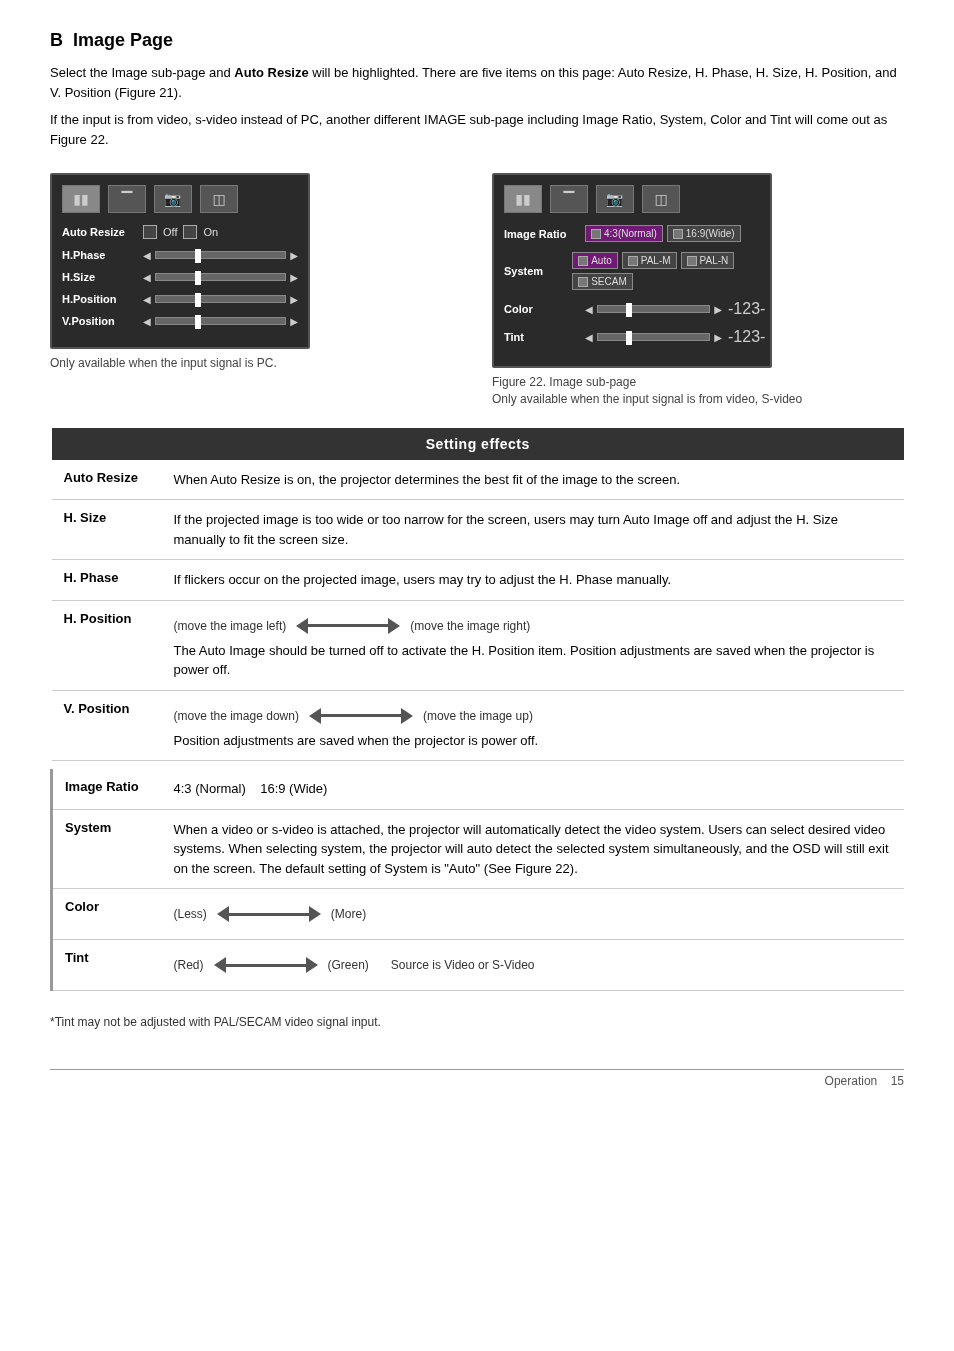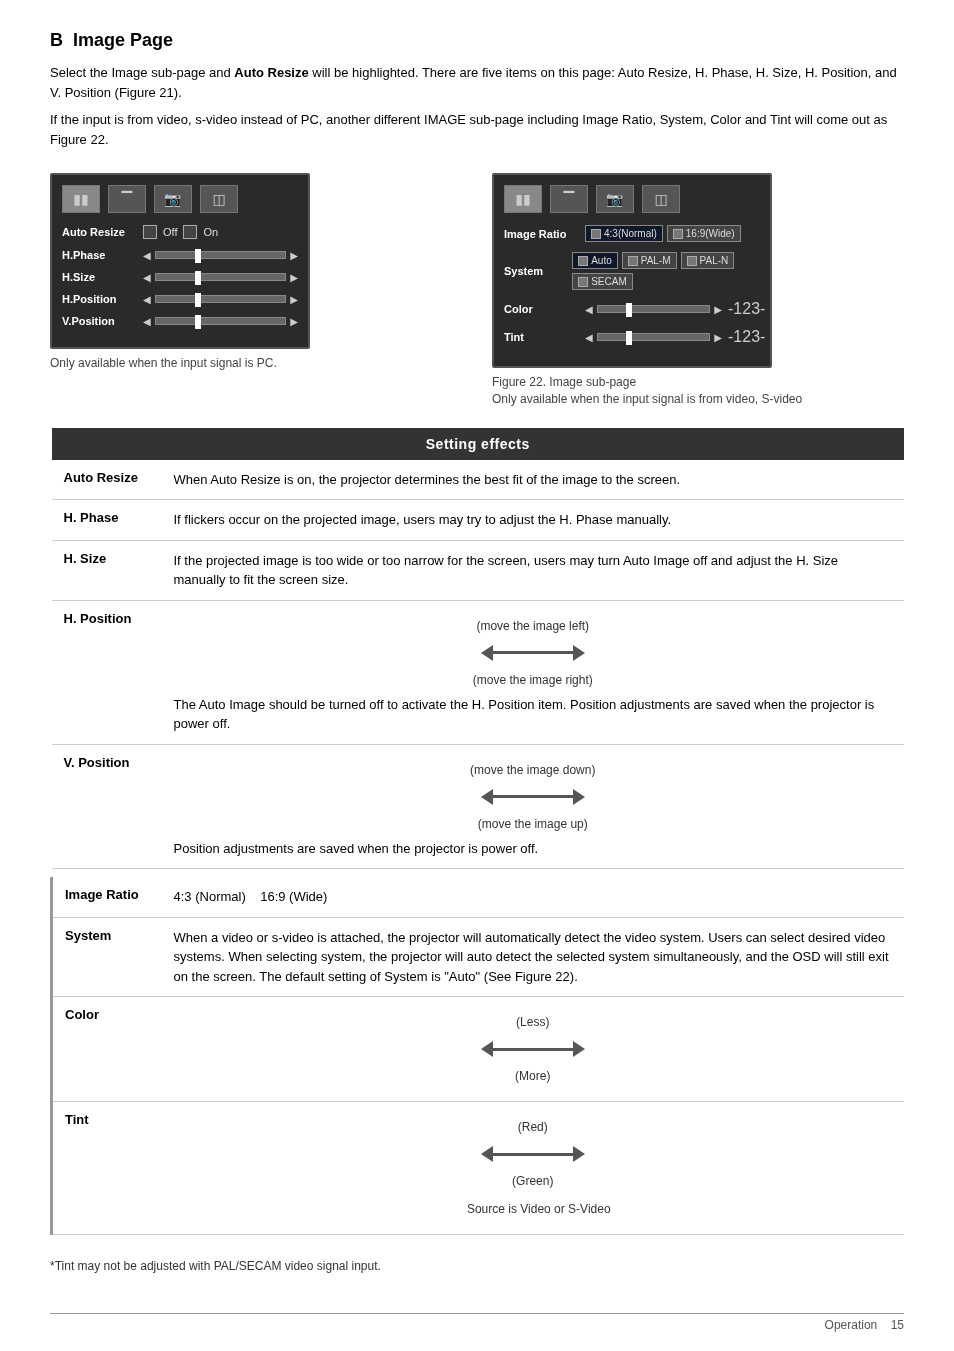--- a/index.html
+++ b/index.html
@@ -172,21 +172,21 @@
       gap: 3px;
     }
     .proj2-opt .cb {
       width: 10px;
       height: 10px;
       background: #777;
       border: 1px solid #aaa;
       display: inline-block;
     }
     .proj2-opt.selected {
-      background: #0f172a;
+      background: #701a75;
     }
     .proj2-slider-wrap {
       flex: 1;
       display: flex;
       align-items: center;
       gap: 4px;
     }
     .proj2-slider {
       flex: 1;
       height: 8px;
@@ -243,21 +243,20 @@
       vertical-align: top;
       line-height: 1.5;
       font-size: 13px;
     }
 
     .arrow-diagram {
       display: flex;
       align-items: center;
       gap: 10px;
       margin: 6px 0;
-      flex-direction: column;
     }
     .arrow-label {
       font-size: 12px;
       color: #333;
     }
     .double-arrow {
       display: flex;
       align-items: center;
     }
     .double-arrow::before {
@@ -454,27 +453,27 @@
     </tr>
   </thead>
   <tbody>
 
     <tr class="setting-row">
       <td class="setting-term"><strong>Auto Resize</strong></td>
       <td class="setting-desc">When Auto Resize is on, the projector determines the best fit of the image to the screen.</td>
     </tr>
 
     <tr class="setting-row">
+      <td class="setting-term"><strong>H. Size</strong></td>
+      <td class="setting-desc">If the projected image is too wide or too narrow for the screen, users may turn Auto Image off and adjust the H. Size manually to fit the screen size.</td>
+    </tr>
+
+    <tr class="setting-row">
       <td class="setting-term"><strong>H. Phase</strong></td>
       <td class="setting-desc">If flickers occur on the projected image, users may try to adjust the H. Phase manually.</td>
-    </tr>
-
-    <tr class="setting-row">
-      <td class="setting-term"><strong>H. Size</strong></td>
-      <td class="setting-desc">If the projected image is too wide or too narrow for the screen, users may turn Auto Image off and adjust the H. Size manually to fit the screen size.</td>
     </tr>
 
     <tr class="setting-row">
       <td class="setting-term"><strong>H. Position</strong></td>
       <td class="setting-desc">
         <div class="arrow-diagram">
           <span class="arrow-label">(move the image left)</span>
           <span class="double-arrow">
               <span class="arrow-line"></span>
             </span>

